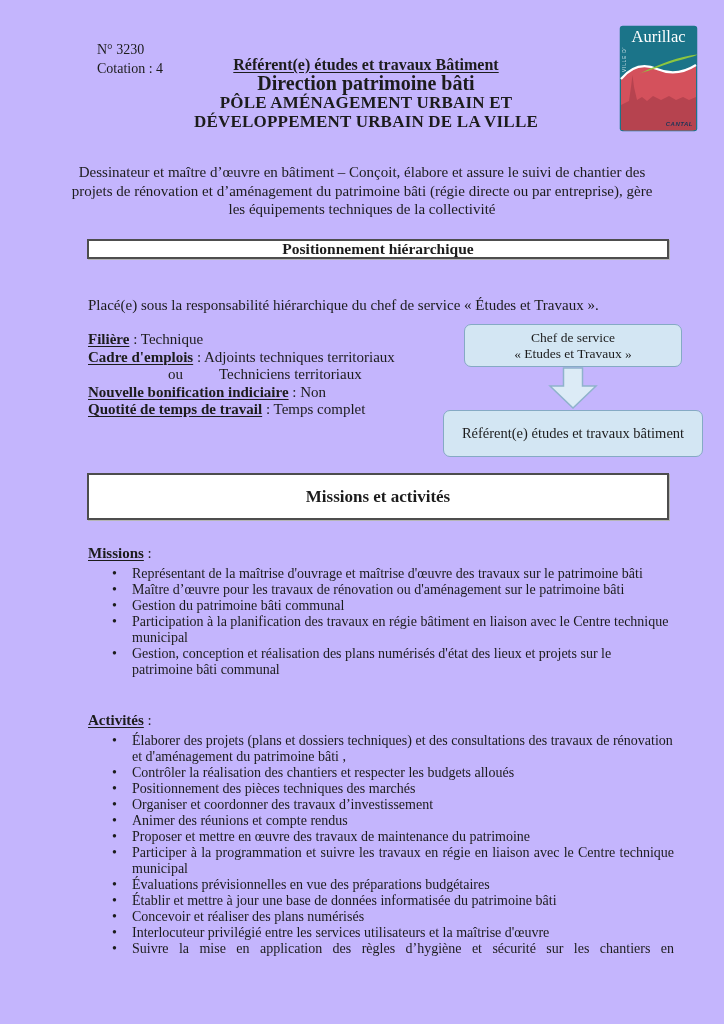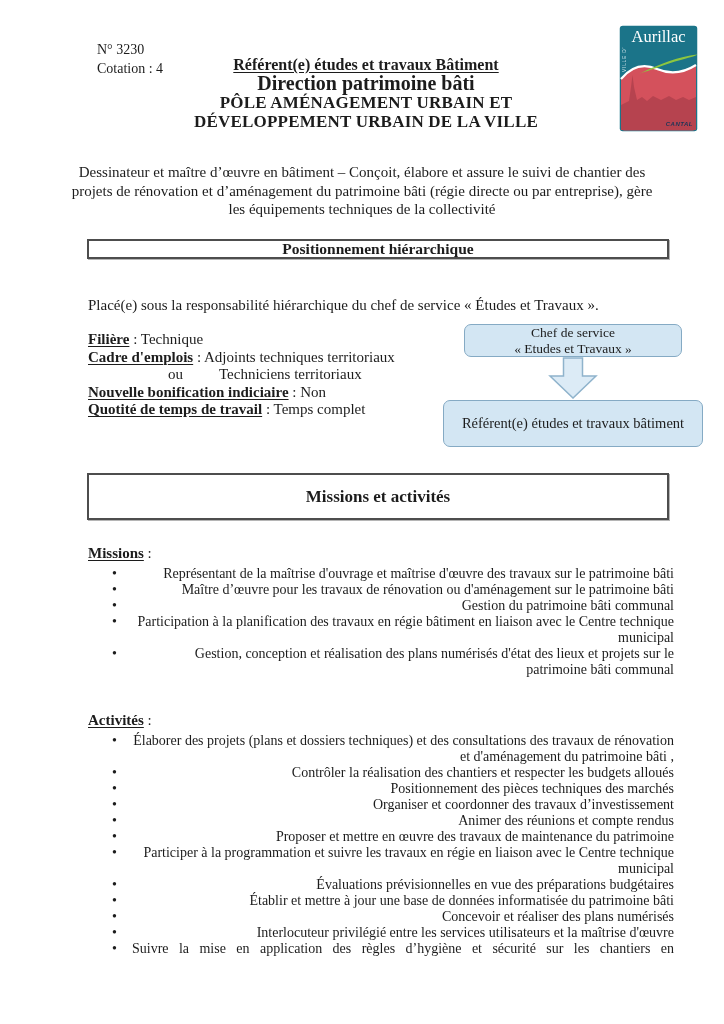--- a/index.html
+++ b/index.html
@@ -3,21 +3,21 @@
 <meta charset="utf-8">
 <style>
   html,body { margin:0; padding:0; }
   body {
     width:724px; height:1024px;
     background:#e9e9e9;
     font-family:"Liberation Serif","DejaVu Serif",serif;
   }
   .page {
     position:relative; width:724px; height:1024px;
-    background:#ffffff; color:#1c1c1c; overflow:hidden;text-decoration:underline;
+    background:#c4b5fd; color:#1c1c1c; overflow:hidden;text-decoration:underline;
   }
   
   .doc-meta { position:absolute; left:97px; top:40px; font-size:14px; line-height:19px; }
   .title-block { position:absolute; left:140px; top:55px; width:452px; text-align:center; line-height:19px; }
   .doc-title { font-size:16px; font-weight:bold; text-decoration:underline; text-underline-offset:2px; }
   .doc-sub1 { font-size:20px; font-weight:bold; }
   .doc-sub2 { font-size:17px; font-weight:bold; letter-spacing:0.2px; }
   .logo { position:absolute; left:583px; top:25px; width:79px; height:107px;margin-left:36px; }
   
   .intro { position:absolute; left:62px; top:163px; width:600px; text-align:center;
@@ -33,30 +33,30 @@
   .fields { position:absolute; left:88px; top:331px; width:360px; font-size:15px; line-height:17.5px; }
   .flabel { font-weight:bold; text-decoration:underline; text-underline-offset:2px; }
   .sep { white-space:pre; }
   .cont-prefix { padding-left:80px; }
   .cont-value { padding-left:36px; }
   
   .orgchart { position:absolute; left:443px; top:324px; width:260px; }
   .org-box { background:#d3e6f3; border:1.5px solid #85aac4; border-radius:7px;
              display:flex; flex-direction:column; align-items:center; justify-content:center;
              box-sizing:border-box; text-align:center; }
-  .org-top { height:33px; margin:0 21px; font-size:13.5px; line-height:16px; }
+  .org-top { height:43px; margin:0 21px; font-size:13.5px; line-height:16px; }
   .org-arrow-wrap { height:42px; display:flex; justify-content:center; align-items:center; }
   .org-bottom { height:47px; margin-top:1px; font-size:14.5px; }
   
   .missions-block { position:absolute; left:88px; top:545px; width:586px; }
   .activites-block { position:absolute; left:88px; top:712px; width:586px; }
   .block-heading { font-size:15px; line-height:16px; }
   .hl { font-weight:bold; text-decoration:underline; text-underline-offset:2px; }
   ul.bullets { list-style:none; margin:5px 0 0 0; padding:0 0 0 22px; }
-  ul.bullets li { position:relative; padding-left:22px; font-size:14px; line-height:16px;text-align:right; }
+  ul.bullets li { position:relative; padding-left:22px; font-size:14px; line-height:16px; }
   ul.bullets li::before { content:"\2022"; position:absolute; left:2px; top:0; }
   li.justify { text-align:justify; }
   li.justify-last { text-align:justify; text-align-last:justify; }
 </style>
 </head>
 <body>
 
 <div class="page">
 
   <div class="doc-meta">

